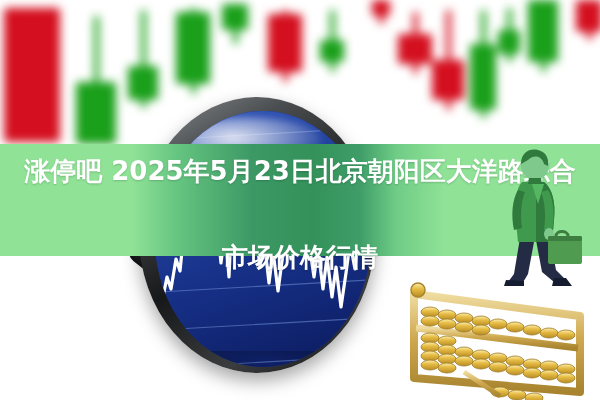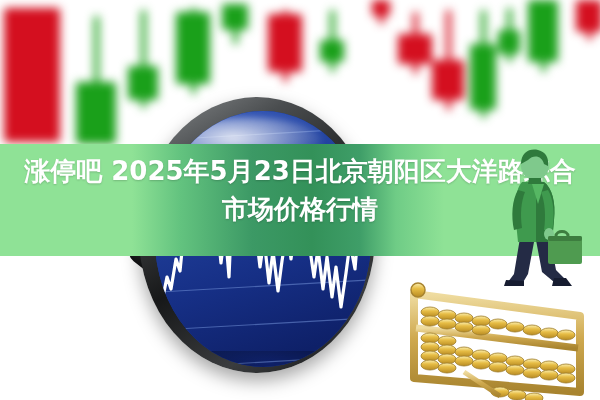--- a/index.html
+++ b/index.html
@@ -140,21 +140,21 @@
     width: 600px;
     text-align: center;
     color: #ffffff;
     font-weight: bold;
     font-size: 26px;
     line-height: 38px;
     text-shadow: 0 1px 2px rgba(0,0,0,0.18);
     font-family: "DejaVu Sans", sans-serif;
   }
   #title-line1 { display: block; padding: 0 6px; }
-  #title-line2 { display: block; }
+  #title-line2 { display: block; margin-top: 48px; }
 
   
   #businessman {
     position: absolute;
     left: 492px;
     top: 142px;
     width: 96px;
     height: 148px;
   }
 

